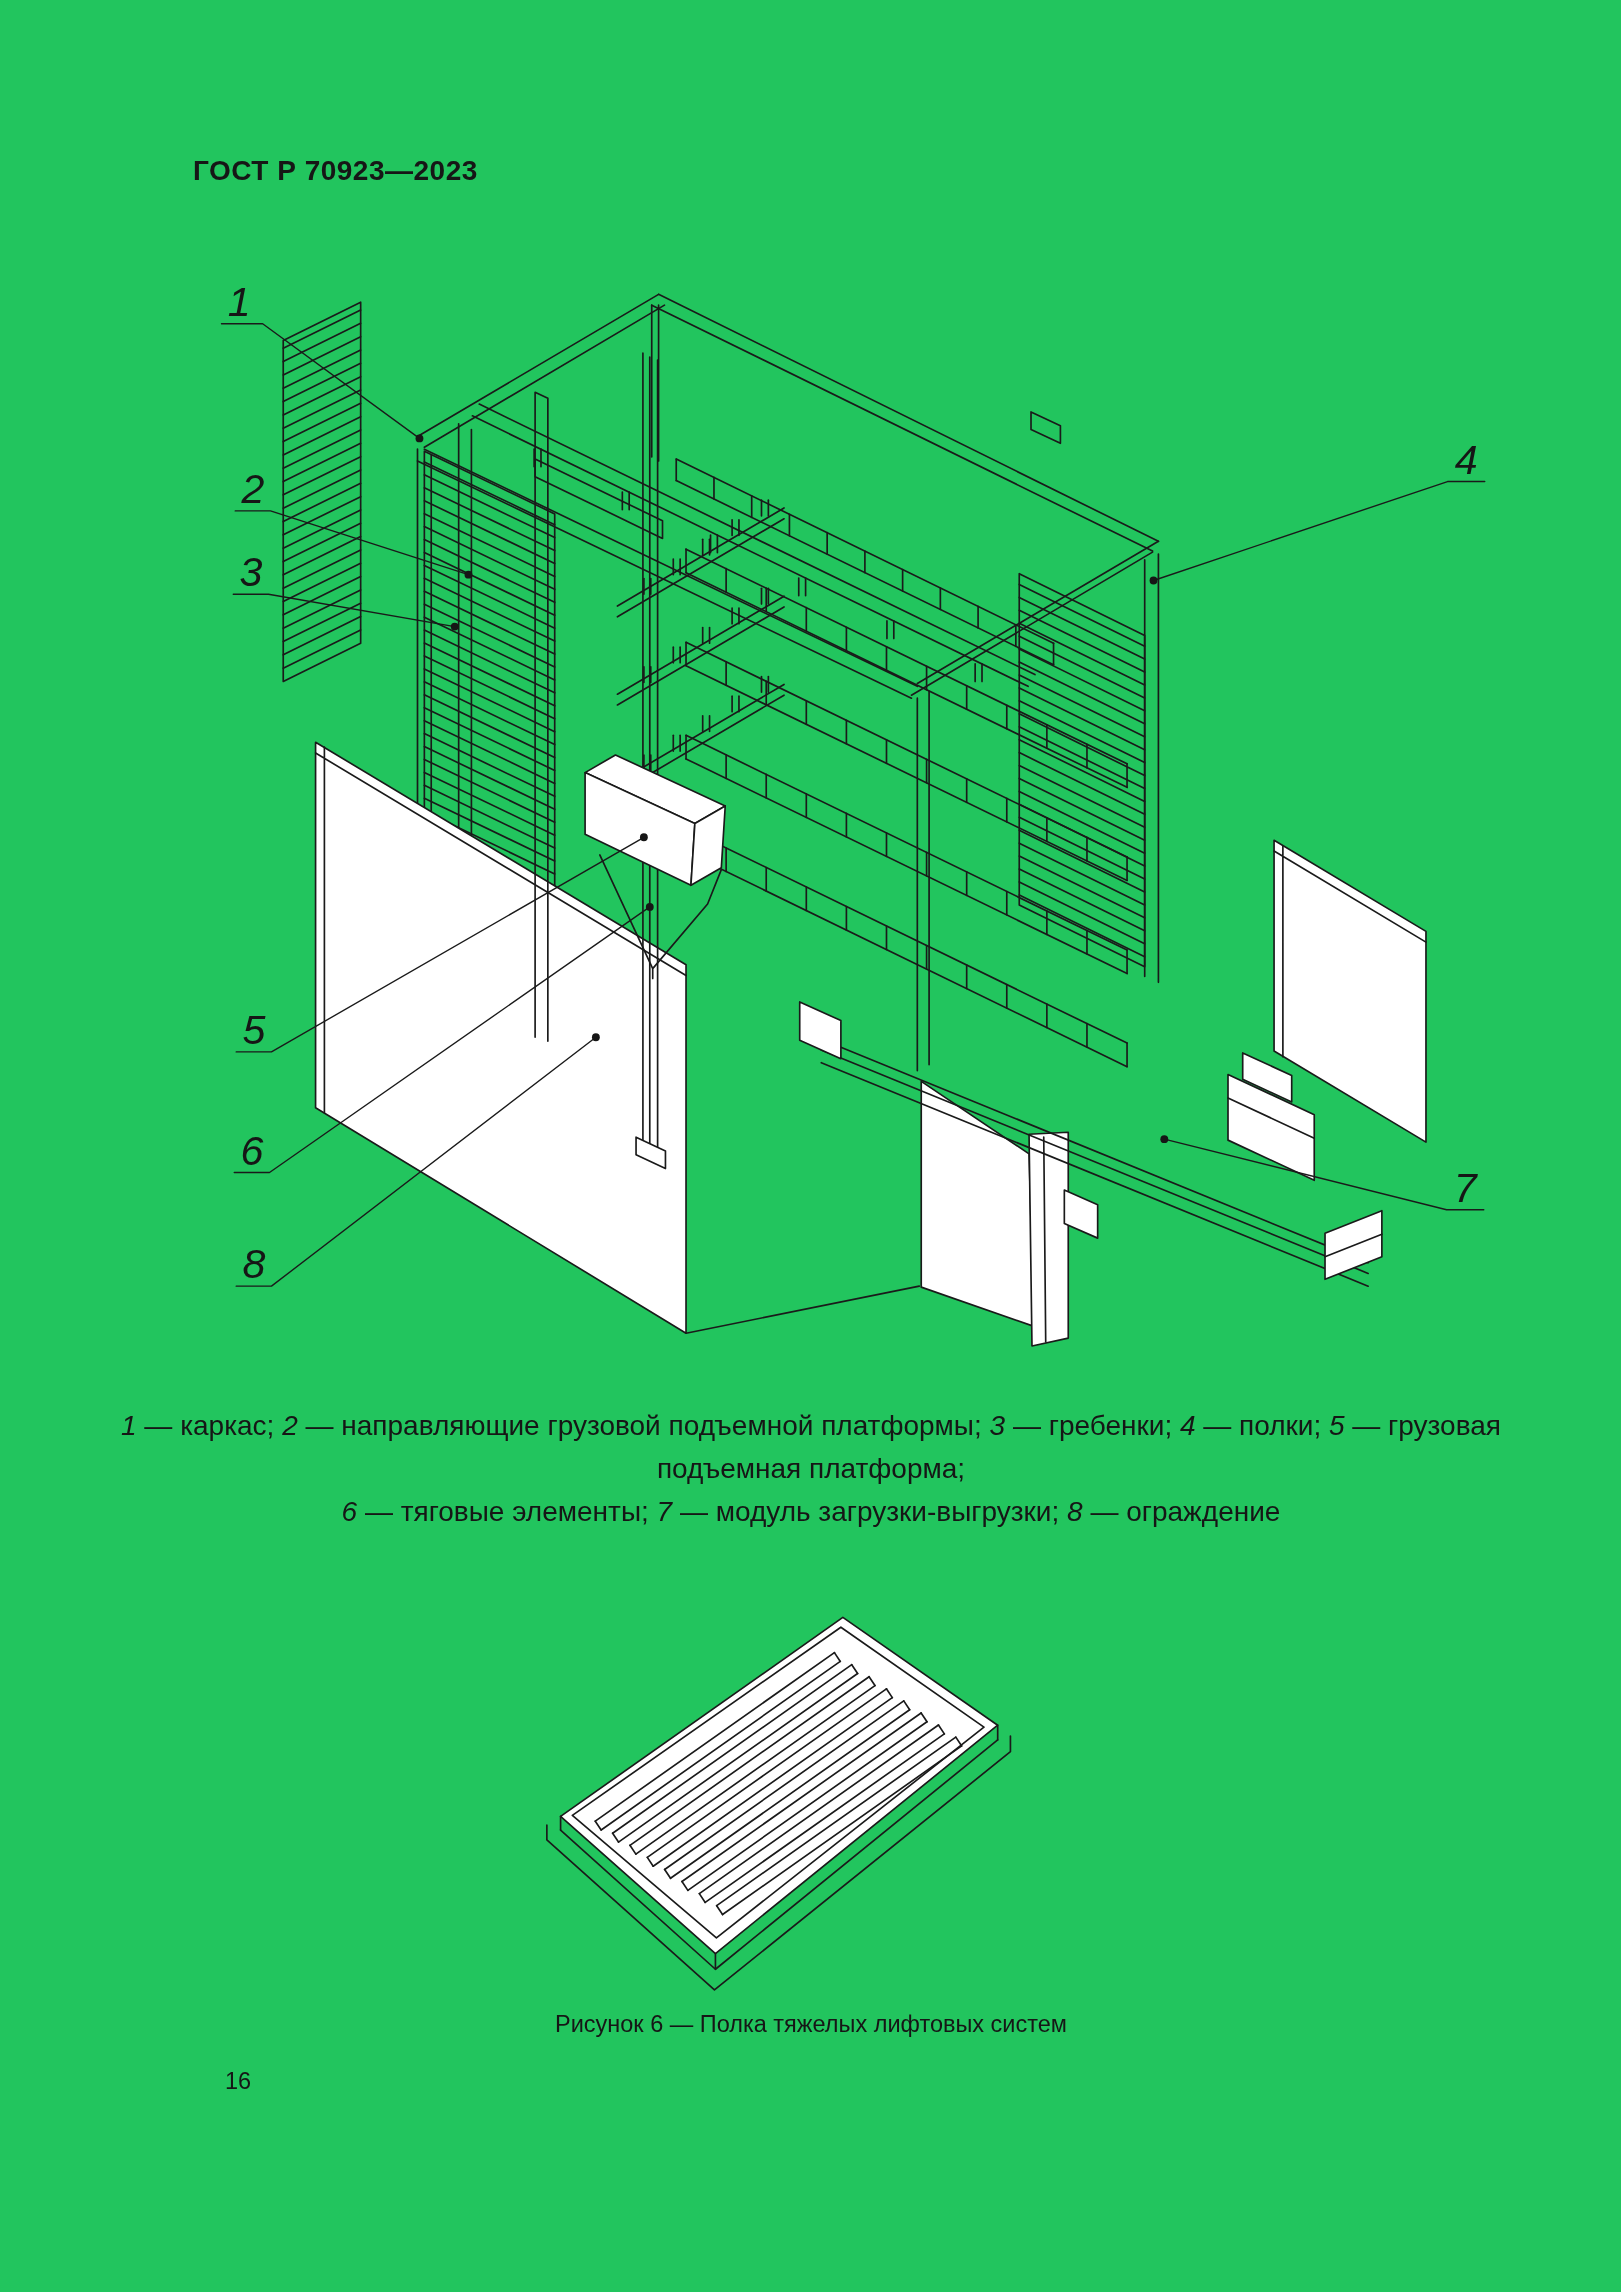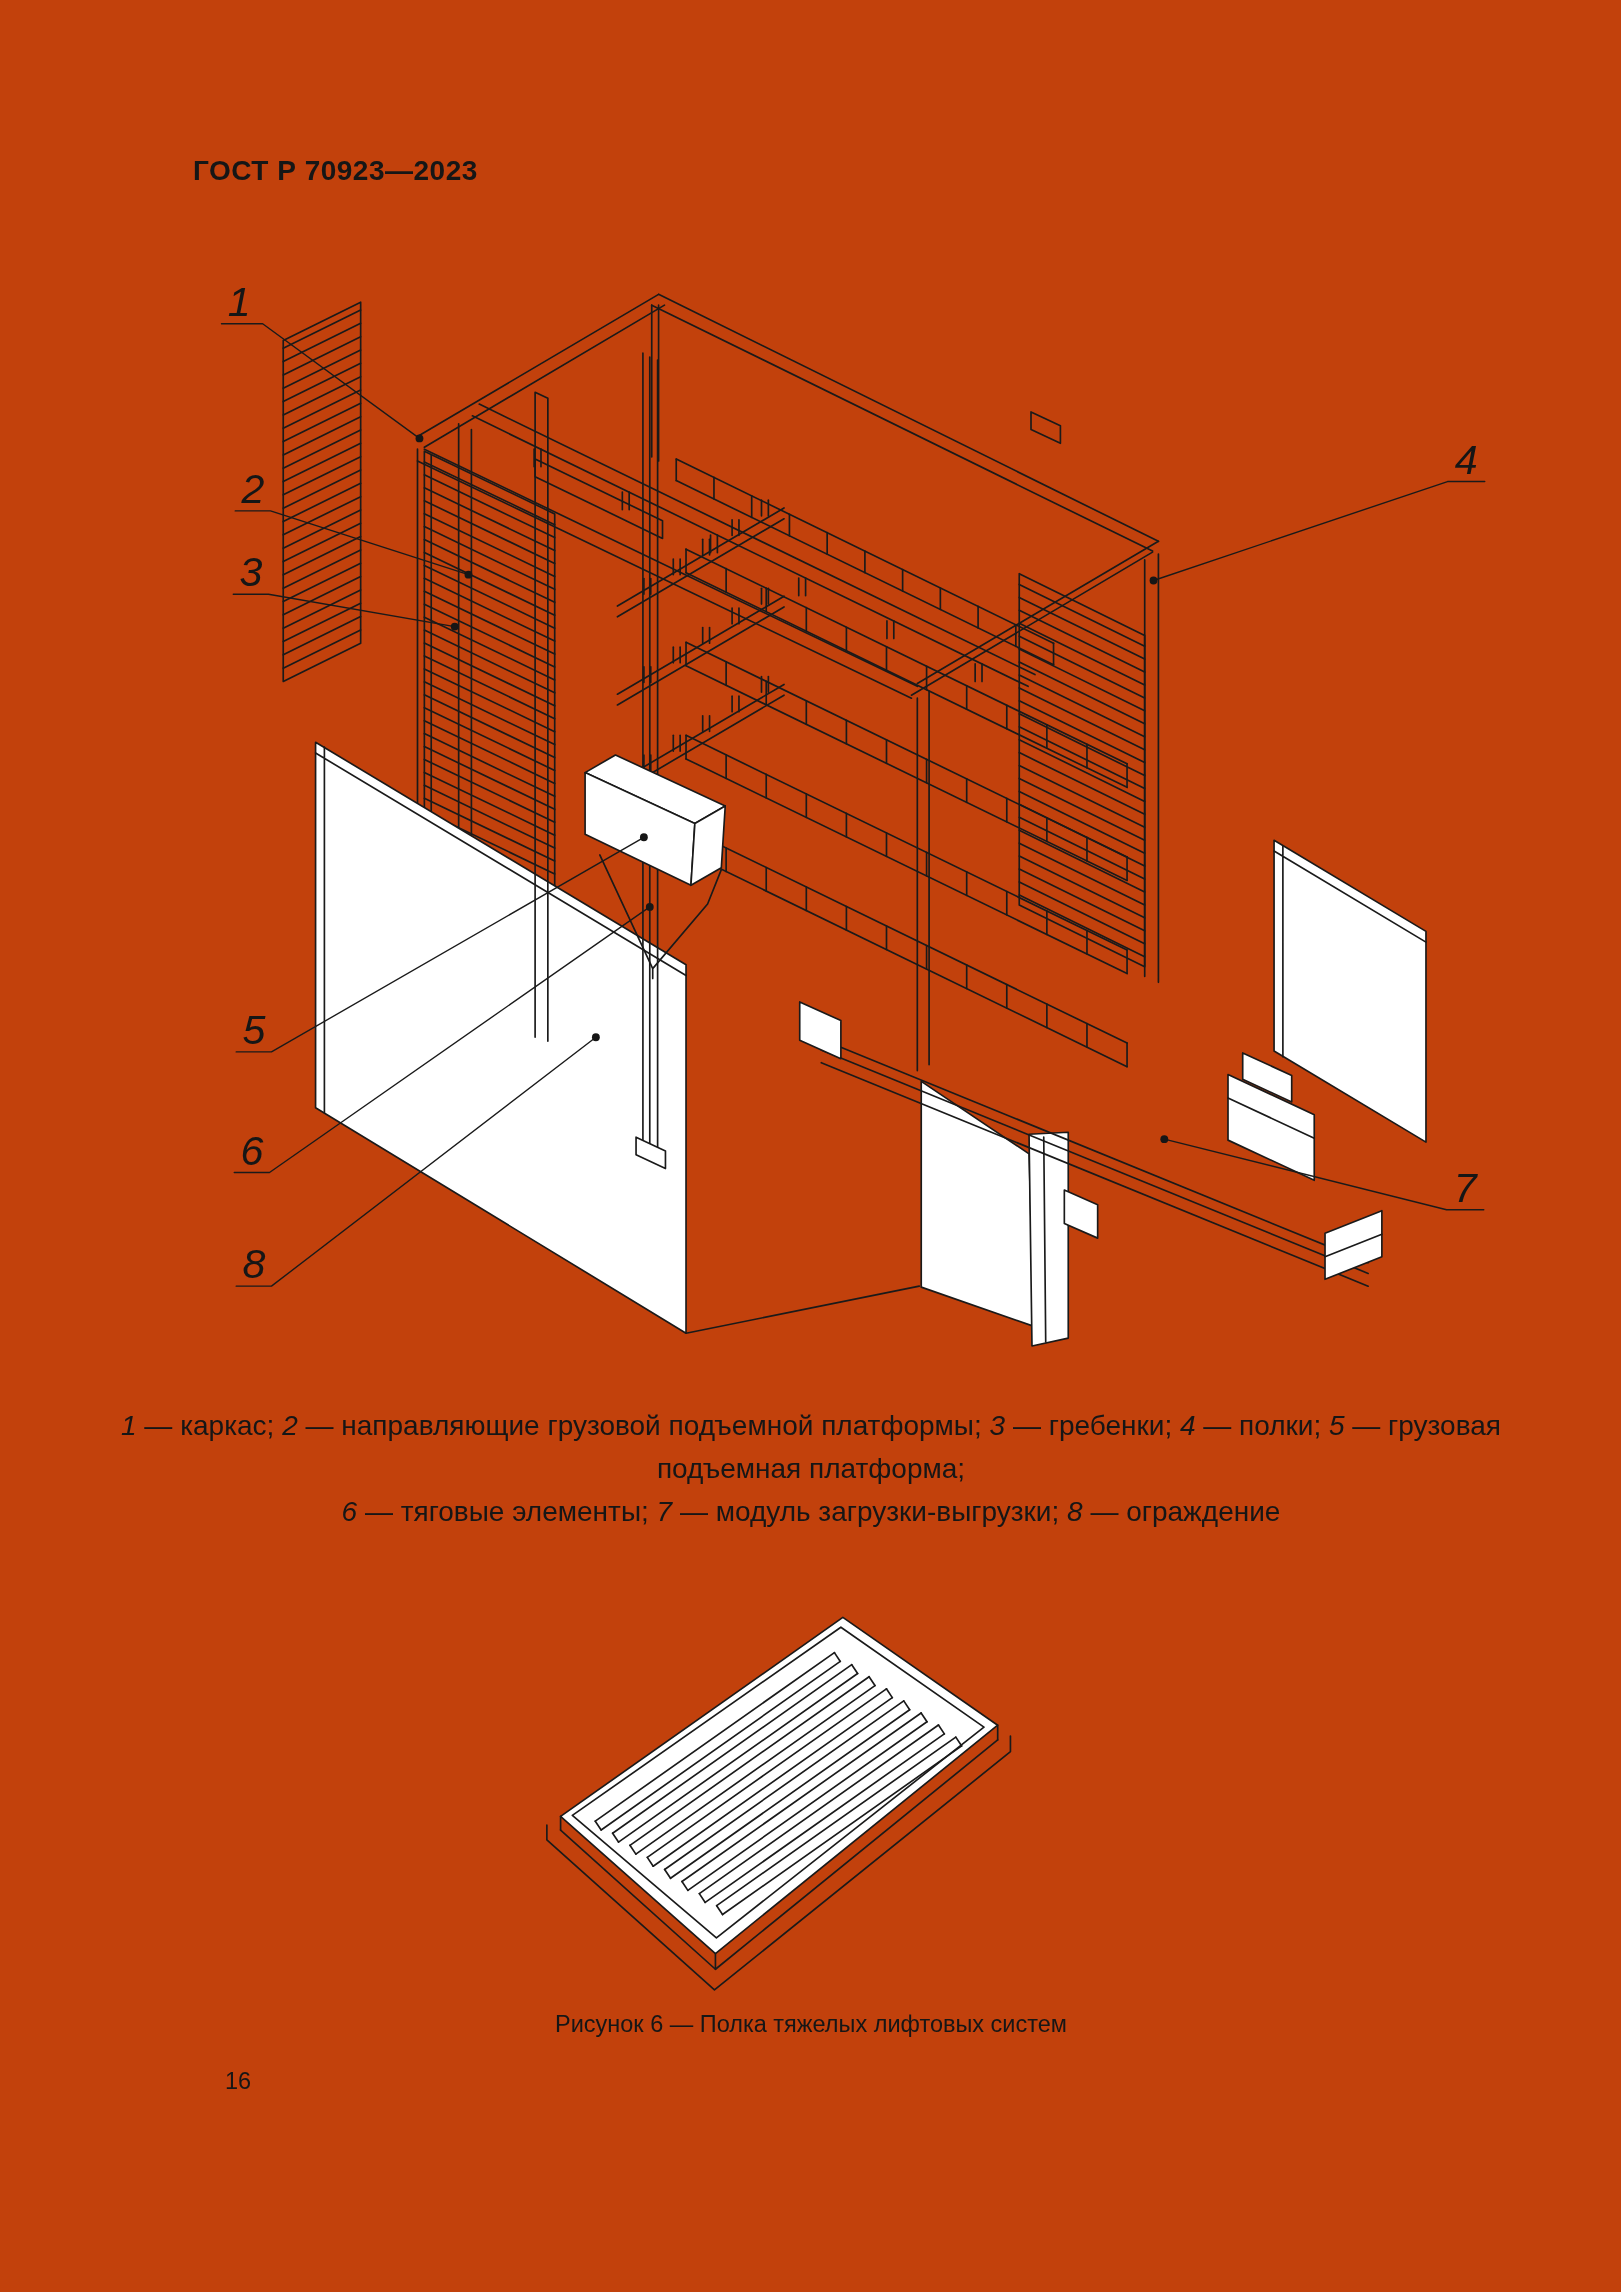--- a/index.html
+++ b/index.html
@@ -1,17 +1,17 @@
 <!DOCTYPE html>
 <html><head>
 <meta charset="utf-8">
 <style>
   html,body{margin:0;padding:0;background:#e8e8e8;}
   .page{
-    position:relative;width:1621px;height:2293px;background:#c2410c;
+    position:relative;width:1621px;height:2293px;background:#22c55e;
     font-family:"Liberation Sans", sans-serif;color:#161616;overflow:hidden;
     margin:0 auto;
   }
   .doc-header{
     position:absolute;left:193px;top:155px;font-size:28px;font-weight:bold;
     letter-spacing:0.5px;white-space:nowrap;
   }
   .legend{
     position:absolute;left:118px;top:1404px;width:1386px;text-align:center;
     font-size:28px;line-height:43px;

